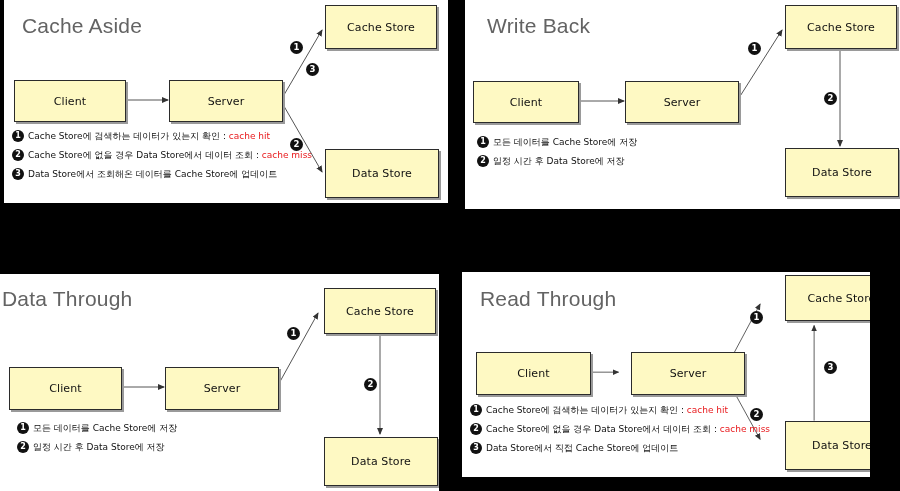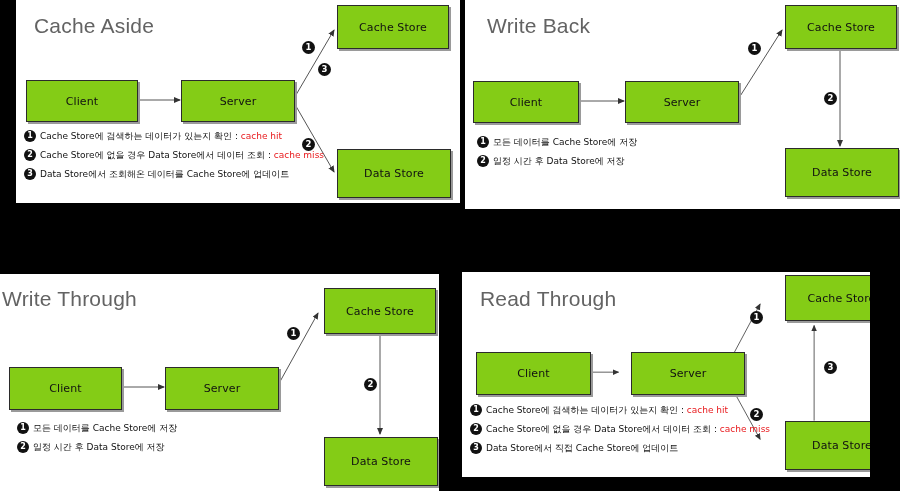--- a/index.html
+++ b/index.html
@@ -1,29 +1,29 @@
 <!DOCTYPE html>
 <html><head>
 <meta charset="utf-8">
 <style>
   html,body{margin:0;padding:0;background:#000;}
   body{width:900px;height:491px;overflow:hidden;font-family:"Liberation Sans",sans-serif;}
   #stage{position:relative;width:900px;height:491px;background:#000;}
 
   .panel{position:absolute;background:#ffffff;overflow:hidden;}
-  .panel.p1{left:16px;top:0;width:444px;height:203px;}
+  .panel.p1{left:4px;top:0;width:444px;height:203px;}
   .panel.p2{left:465px;top:0;width:435px;height:209px;}
   .panel.p3{left:0;top:274px;width:439px;height:217px;}
   .panel.p4{left:462px;top:272px;width:408px;height:205px;}
 
   .ptitle{position:absolute;color:#636363;font-weight:400;letter-spacing:.2px;
           white-space:nowrap;}
 
   
-  .node{position:absolute;background:#84cc16;border:1px solid #2b2b2b;
+  .node{position:absolute;background:#fef9c3;border:1px solid #2b2b2b;
         box-shadow:2px 2px 0 0 #9a9a9a;
         display:flex;align-items:center;justify-content:center;}
   .node span{font-family:"DejaVu Sans",sans-serif;font-size:11px;color:#111;
              letter-spacing:.1px;white-space:nowrap;}
 
   
   .arrows{position:absolute;left:0;top:0;width:100%;height:100%;pointer-events:none;}
 
   
   .badge{position:absolute;width:13px;height:13px;border-radius:50%;
@@ -132,21 +132,21 @@
         <div class="ltext"><span>모든 데이터를 Cache Store에 저장</span><span class="hi"></span></div>
       </div>
       <div class="lrow">
         <div class="lnum">2</div>
         <div class="ltext"><span>일정 시간 후 Data Store에 저장</span><span class="hi"></span></div>
       </div>
     </div>
   </div>
 
   <div class="panel p3">
-    <div class="ptitle" style="left:2px;top:13px;font-size:21px;">Write Through</div>
+    <div class="ptitle" style="left:2px;top:13px;font-size:21px;">Data Through</div>
 
     <svg class="arrows" viewBox="0 0 439 217">
       <defs>
         <marker id="ah3" markerWidth="7" markerHeight="7" refX="6" refY="3" orient="auto">
           <path d="M0,0 L7,3 L0,6 z" fill="#333"></path>
         </marker>
       </defs>
       <line x1="122" y1="113" x2="164" y2="113" stroke="#555" stroke-width="1" marker-end="url(#ah3)"></line>
       <line x1="277" y1="113" x2="318" y2="39" stroke="#555" stroke-width="1" marker-end="url(#ah3)"></line>
       <line x1="380" y1="60" x2="380" y2="160" stroke="#555" stroke-width="1" marker-end="url(#ah3)"></line>

